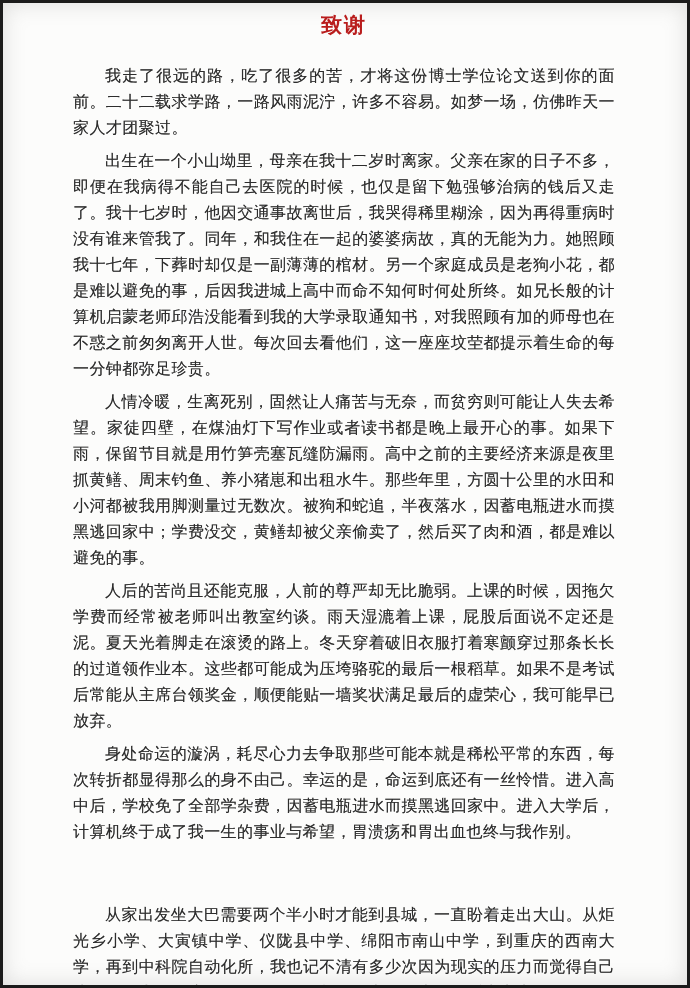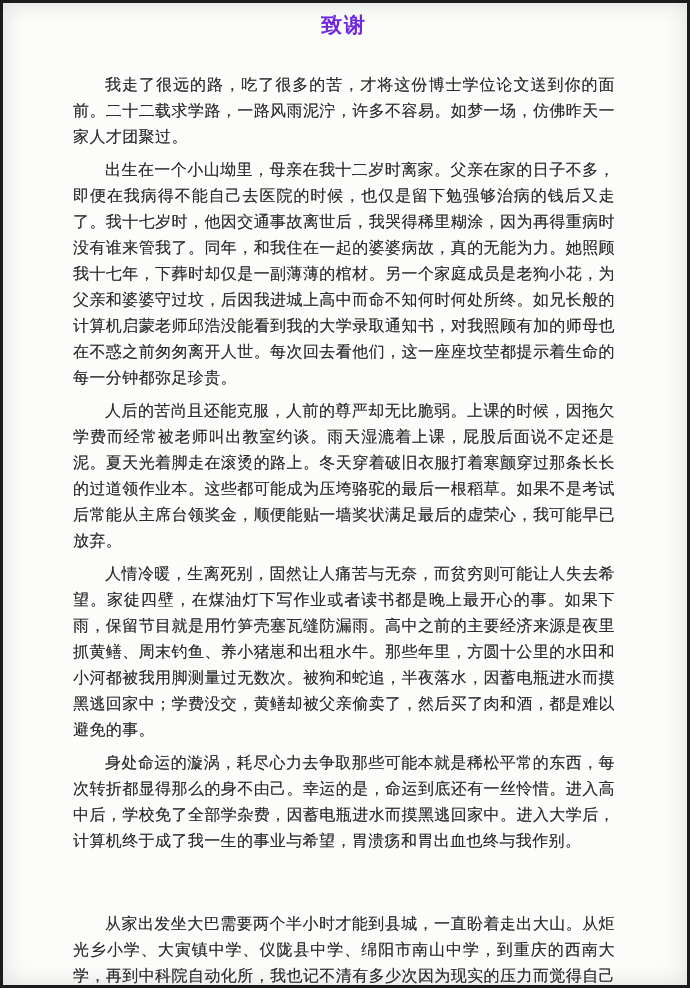--- a/index.html
+++ b/index.html
@@ -17,23 +17,23 @@
     padding: 4px 72px 0 70px;
     overflow: hidden;
     font-family: "Liberation Serif", "DejaVu Serif", serif;
     color: #2d2d2d;
     box-shadow: inset 0 0 22px rgba(110,110,110,0.22);
   }
   .title {
     font-size: 21px;
     font-weight: bold;
     text-align: center;
-    margin: 4px 0 33px 0;
+    margin: 4px 0 24px 0;
     letter-spacing: 2px;
-    color: #6d28d9;
+    color: #b91c1c;
   }
   .para {
     font-size: 16px;
     line-height: 26px;
     text-align: justify;
     text-indent: 2em;
     margin: 0 0 7px 0;
     letter-spacing: 0.4px;
     
     text-shadow: 0 0 0.4px rgba(40,40,40,0.55);
@@ -43,24 +43,24 @@
   }
 </style>
 </head>
 <body>
 
 <div class="page">
   <h1 class="title">致谢</h1>
 
   <p class="para">我走了很远的路，吃了很多的苦，才将这份博士学位论文送到你的面前。二十二载求学路，一路风雨泥泞，许多不容易。如梦一场，仿佛昨天一家人才团聚过。</p>
 
-  <p class="para">出生在一个小山坳里，母亲在我十二岁时离家。父亲在家的日子不多，即便在我病得不能自己去医院的时候，也仅是留下勉强够治病的钱后又走了。我十七岁时，他因交通事故离世后，我哭得稀里糊涂，因为再得重病时没有谁来管我了。同年，和我住在一起的婆婆病故，真的无能为力。她照顾我十七年，下葬时却仅是一副薄薄的棺材。另一个家庭成员是老狗小花，为父亲和婆婆守过坟，后因我进城上高中而命不知何时何处所终。如兄长般的计算机启蒙老师邱浩没能看到我的大学录取通知书，对我照顾有加的师母也在不惑之前匆匆离开人世。每次回去看他们，这一座座坟茔都提示着生命的每一分钟都弥足珍贵。</p>
+  <p class="para">出生在一个小山坳里，母亲在我十二岁时离家。父亲在家的日子不多，即便在我病得不能自己去医院的时候，也仅是留下勉强够治病的钱后又走了。我十七岁时，他因交通事故离世后，我哭得稀里糊涂，因为再得重病时没有谁来管我了。同年，和我住在一起的婆婆病故，真的无能为力。她照顾我十七年，下葬时却仅是一副薄薄的棺材。另一个家庭成员是老狗小花，都是难以避免的事，后因我进城上高中而命不知何时何处所终。如兄长般的计算机启蒙老师邱浩没能看到我的大学录取通知书，对我照顾有加的师母也在不惑之前匆匆离开人世。每次回去看他们，这一座座坟茔都提示着生命的每一分钟都弥足珍贵。</p>
+
+  <p class="para">人情冷暖，生离死别，固然让人痛苦与无奈，而贫穷则可能让人失去希望。家徒四壁，在煤油灯下写作业或者读书都是晚上最开心的事。如果下雨，保留节目就是用竹笋壳塞瓦缝防漏雨。高中之前的主要经济来源是夜里抓黄鳝、周末钓鱼、养小猪崽和出租水牛。那些年里，方圆十公里的水田和小河都被我用脚测量过无数次。被狗和蛇追，半夜落水，因蓄电瓶进水而摸黑逃回家中；学费没交，黄鳝却被父亲偷卖了，然后买了肉和酒，都是难以避免的事。</p>
 
   <p class="para">人后的苦尚且还能克服，人前的尊严却无比脆弱。上课的时候，因拖欠学费而经常被老师叫出教室约谈。雨天湿漉着上课，屁股后面说不定还是泥。夏天光着脚走在滚烫的路上。冬天穿着破旧衣服打着寒颤穿过那条长长的过道领作业本。这些都可能成为压垮骆驼的最后一根稻草。如果不是考试后常能从主席台领奖金，顺便能贴一墙奖状满足最后的虚荣心，我可能早已放弃。</p>
-
-  <p class="para">人情冷暖，生离死别，固然让人痛苦与无奈，而贫穷则可能让人失去希望。家徒四壁，在煤油灯下写作业或者读书都是晚上最开心的事。如果下雨，保留节目就是用竹笋壳塞瓦缝防漏雨。高中之前的主要经济来源是夜里抓黄鳝、周末钓鱼、养小猪崽和出租水牛。那些年里，方圆十公里的水田和小河都被我用脚测量过无数次。被狗和蛇追，半夜落水，因蓄电瓶进水而摸黑逃回家中；学费没交，黄鳝却被父亲偷卖了，然后买了肉和酒，都是难以避免的事。</p>
 
   <p class="para">身处命运的漩涡，耗尽心力去争取那些可能本就是稀松平常的东西，每次转折都显得那么的身不由己。幸运的是，命运到底还有一丝怜惜。进入高中后，学校免了全部学杂费，因蓄电瓶进水而摸黑逃回家中。进入大学后，计算机终于成了我一生的事业与希望，胃溃疡和胃出血也终与我作别。</p>
 
   <div class="section-gap"></div>
 
   <p class="para">从家出发坐大巴需要两个半小时才能到县城，一直盼着走出大山。从炬光乡小学、大寅镇中学、仪陇县中学、绵阳市南山中学，到重庆的西南大学，再到中科院自动化所，我也记不清有多少次因为现实的压力而觉得自己快扛不下去了。这一路，信念很简单，把书念下去，然后走出去，不枉活一世。世事难料，未来注定还会面对更为复杂的局面。但因为有了这些点点滴滴，我已经有勇气和耐心面对任何困难和挑战。理想不伟大，只愿年过半百，归来仍是少年，希望还有机会重新认识这个世界，不辜负这一生吃过的苦。最后如果还能做出点让别人生活更美好的事，那这辈子就赚了。</p>
 </div>
 
 </body></html>

